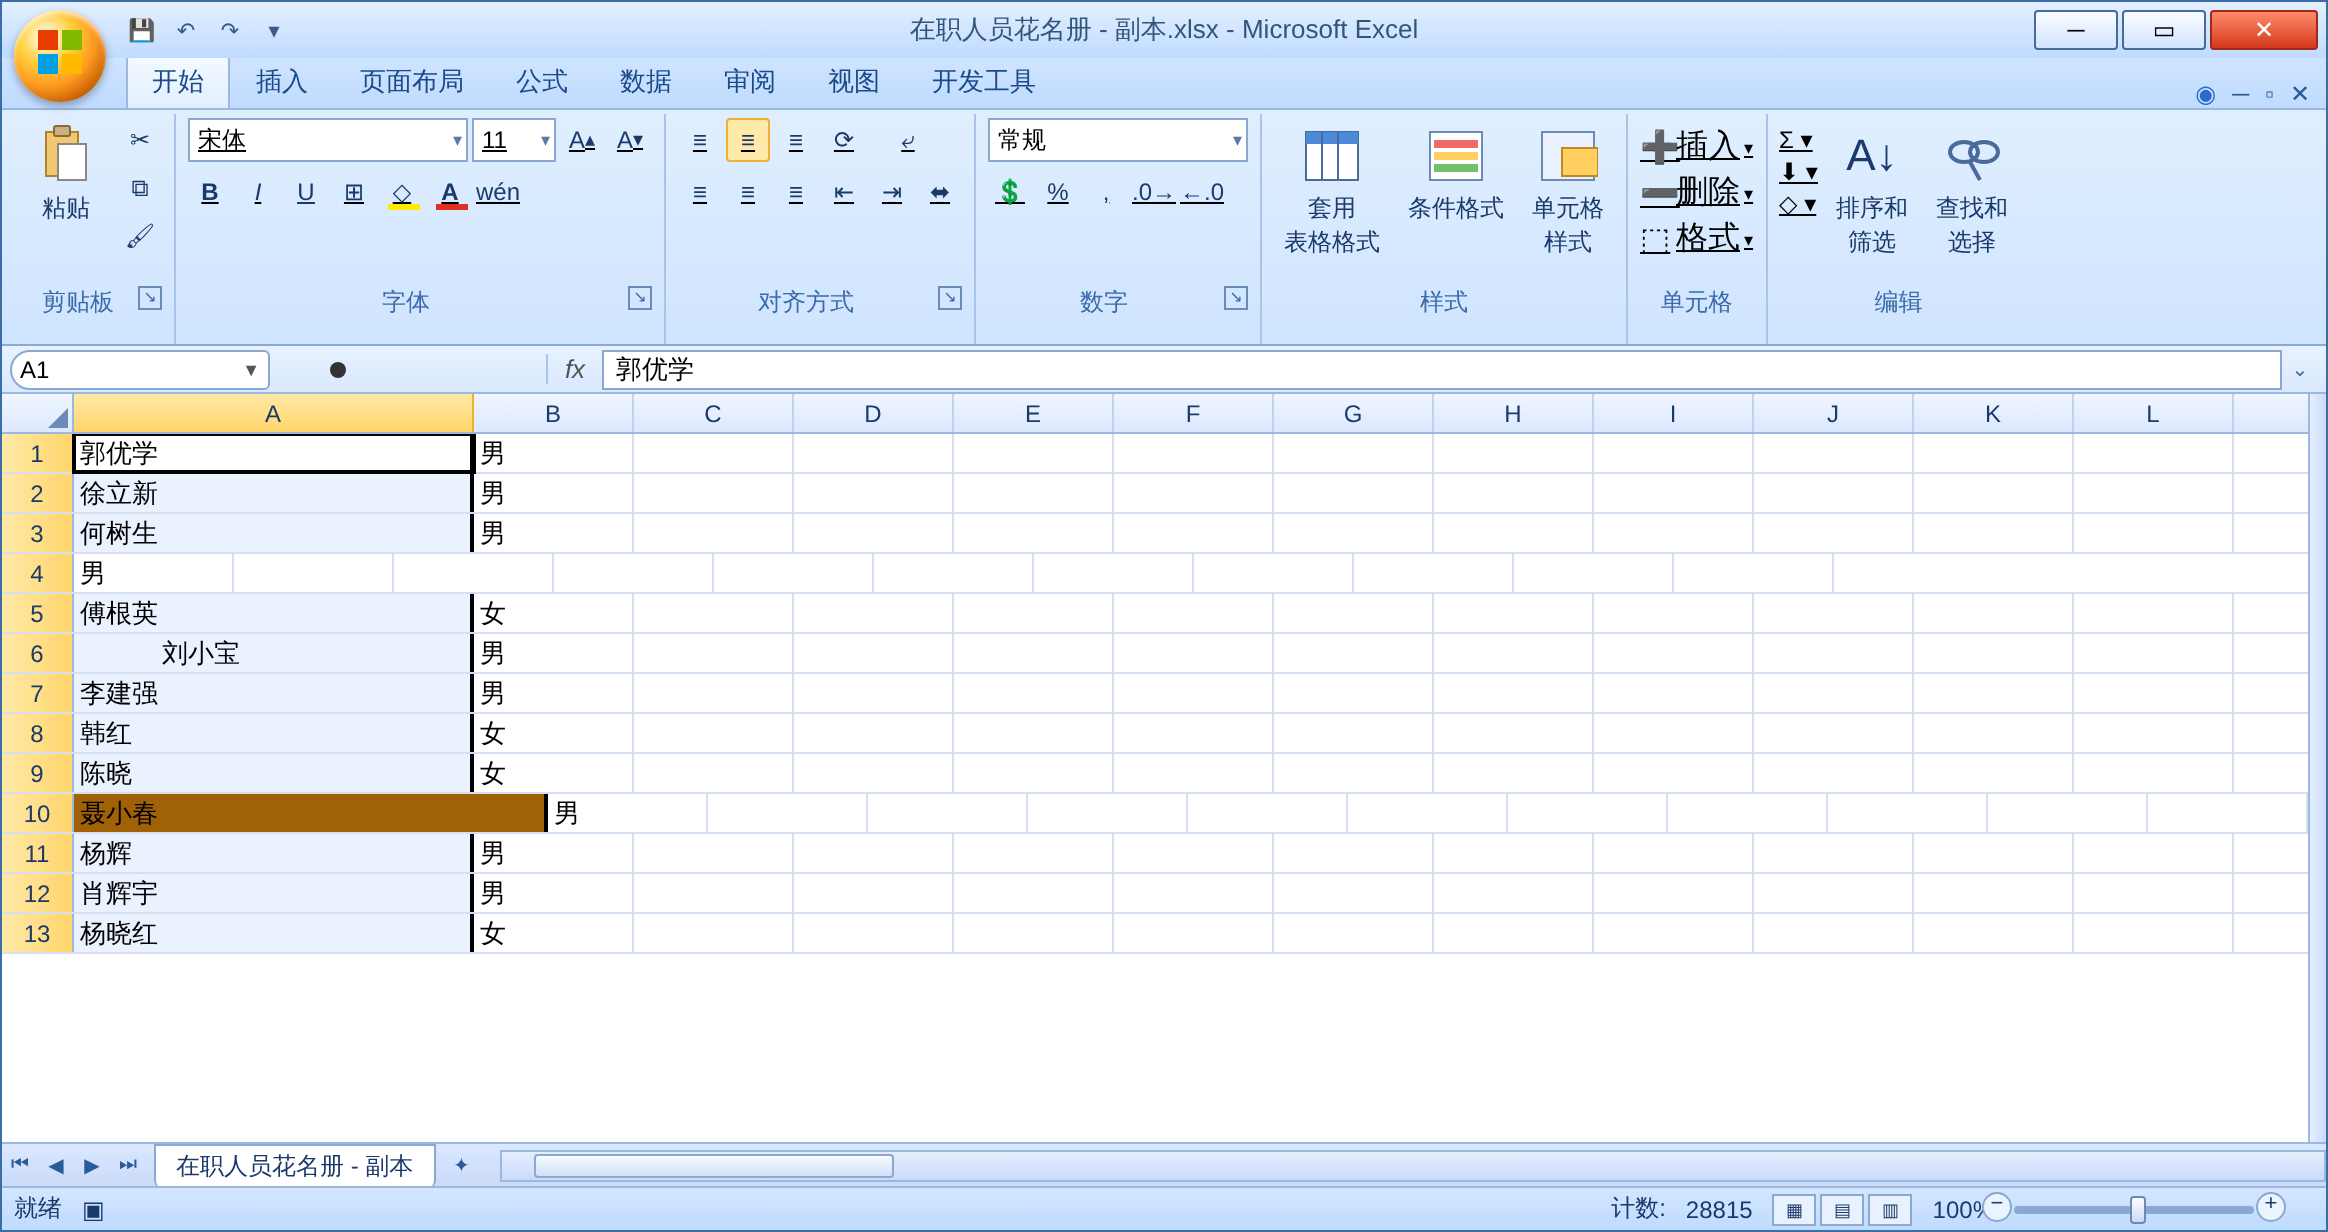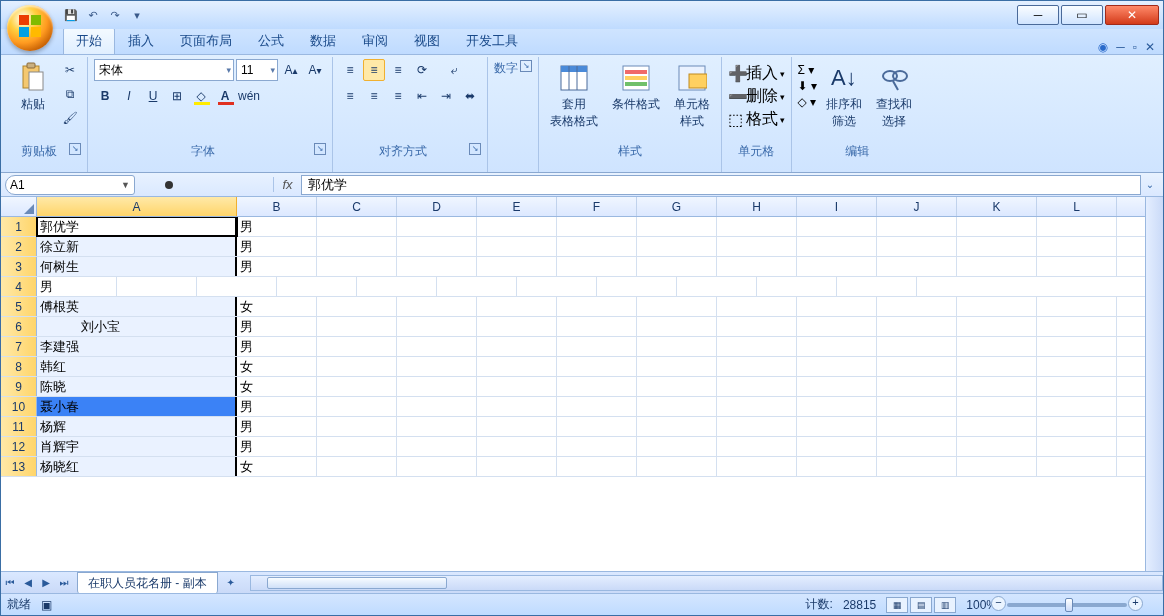--- a/index.html
+++ b/index.html
@@ -29,21 +29,21 @@
 
 .ribbon { height: 118px; background: linear-gradient(#e0efff,#cfe4ff); display: flex; border-bottom:1px solid #8aa8d0; padding:2px 4px 0 4px; gap:0;}
 .group { border-right:1px solid #aac4e8; padding: 2px 6px 0 6px; display:flex; flex-direction:column; position:relative;}
 .group-body { flex:1; display:flex; align-items:flex-start; gap:4px;}
 .group-title { text-align:center; font-size:12px; color:#3a6aaa; padding:1px 0 12px;}
 .group-title .dlg { float:right; width:12px; height:12px; border:1px solid #6a8ab8; font-size:8px; line-height:10px; color:#3a6aaa; margin-left:2px;}
 
 .bigbtn { display:flex; flex-direction:column; align-items:center; justify-content:center; gap:2px; padding:2px 4px; font-size:12px; color:#1a3a6a; border:1px solid transparent; border-radius:3px; min-width:44px;}
 .smbtn { width:22px; height:22px; display:flex; align-items:center; justify-content:center; font-size:12px; color:#1a3a6a; border:1px solid transparent; border-radius:2px;}
 .col { display:flex; flex-direction:column; gap:2px;}
-.row { display:flex; gap:2px; align-items:center;}
+.row { display:flex; gap:2px; align-items:center;text-decoration:underline;}
 .combo { height:22px; border:1px solid #8aa8d0; background:#fff; display:flex; align-items:center; padding:0 14px 0 4px; font-size:12px; position:relative;}
 .combo::after{content:"▾"; position:absolute; right:2px; font-size:9px; color:#5a7aaa;}
 
 .icon { width:32px; height:32px; display:flex; align-items:center; justify-content:center;}
 svg { display:block;}
 
 .namebox-row { height:24px; background:linear-gradient(#e8f2ff,#dae8ff); display:flex; align-items:center; border-bottom:1px solid #9ab8e0; padding:2px 4px;}
 .namebox { width:130px; height:20px; background:#fff; border:1px solid #8aa8d0; display:flex; align-items:center; padding:0 4px; font-size:12px; position:relative; border-radius:10px 3px 3px 10px;}
 .nb-dd { margin-left:auto; font-size:9px; color:#555;}
 .nb-dot { width:8px; height:8px; border-radius:50%; background:#333; margin-left:30px;}
@@ -92,20 +92,21 @@
         <div class="orb-sq g"></div>
         <div class="orb-sq b"></div>
         <div class="orb-sq y"></div>
     </div>
     <div class="qat">
       <span class="ic">💾</span>
       <span class="ic">↶</span>
       <span class="ic">↷</span>
       <span class="ic">▾</span>
     </div>
+    <div class="title-text">在职人员花名册 - 副本.xlsx - Microsoft Excel</div>
     <div class="winbtns">
       <div class="winbtn">─</div>
       <div class="winbtn max">▭</div>
       <div class="winbtn close">✕</div>
     </div>
   </div>
 
   <div class="tabsrow">
     <div id="tabs-container" style="display:flex;">
         <div class="tab active">开始</div>
@@ -198,20 +199,32 @@
           <div class="smbtn">≡</div>
           <div class="smbtn">⇤</div>
           <div class="smbtn">⇥</div>
           <div class="smbtn">⬌</div>
         </div>
       </div>
       <div class="group-title"><span>对齐方式</span><span class="dlg">↘</span></div>
     </div>
 
     <div class="group">
+      <div class="group-body col" style="gap:4px;">
+        <div class="combo" style="width:130px;">
+            <span>常规</span>
+          </div>
+        <div class="row">
+          <div class="smbtn">💲</div>
+          <div class="smbtn">%</div>
+          <div class="smbtn">,</div>
+          <div class="smbtn">.0→</div>
+          <div class="smbtn">←.0</div>
+        </div>
+      </div>
       <div class="group-title"><span>数字</span><span class="dlg">↘</span></div>
     </div>
 
     <div class="group">
       <div class="group-body">
         <div class="bigbtn">
             <div class="icon">
               <svg width="30" height="28">
                 <rect x="2" y="2" width="26" height="24" fill="#fff" stroke="#4a6a9a"></rect>
                 <rect x="2" y="2" width="26" height="6" fill="#4a8ad8"></rect>
@@ -456,21 +469,21 @@
             <div class="cell" style="width: 80px;"></div>
             <div class="cell" style="width: 80px;"></div>
             <div class="cell" style="width: 80px;"></div>
             <div class="cell" style="width: 80px;"></div>
             <div class="cell" style="width: 80px;"></div>
             <div class="cell" style="width: 80px;"></div>
             <div class="cell" style="width: 80px;"></div>
           </div>
           <div class="datarow">
             <div class="rowhead sel">10</div>
-            <div class="cell" style="width: 200px; background: #3b82f6; border-right: 2px solid rgb(0, 0, 0);">聂小春</div>
+            <div class="cell" style="width: 237px; background: #a16207; border-right: 2px solid rgb(0, 0, 0);">聂小春</div>
             <div class="cell" style="width: 80px;">男</div>
             <div class="cell" style="width: 80px;"></div>
             <div class="cell" style="width: 80px;"></div>
             <div class="cell" style="width: 80px;"></div>
             <div class="cell" style="width: 80px;"></div>
             <div class="cell" style="width: 80px;"></div>
             <div class="cell" style="width: 80px;"></div>
             <div class="cell" style="width: 80px;"></div>
             <div class="cell" style="width: 80px;"></div>
             <div class="cell" style="width: 80px;"></div>

